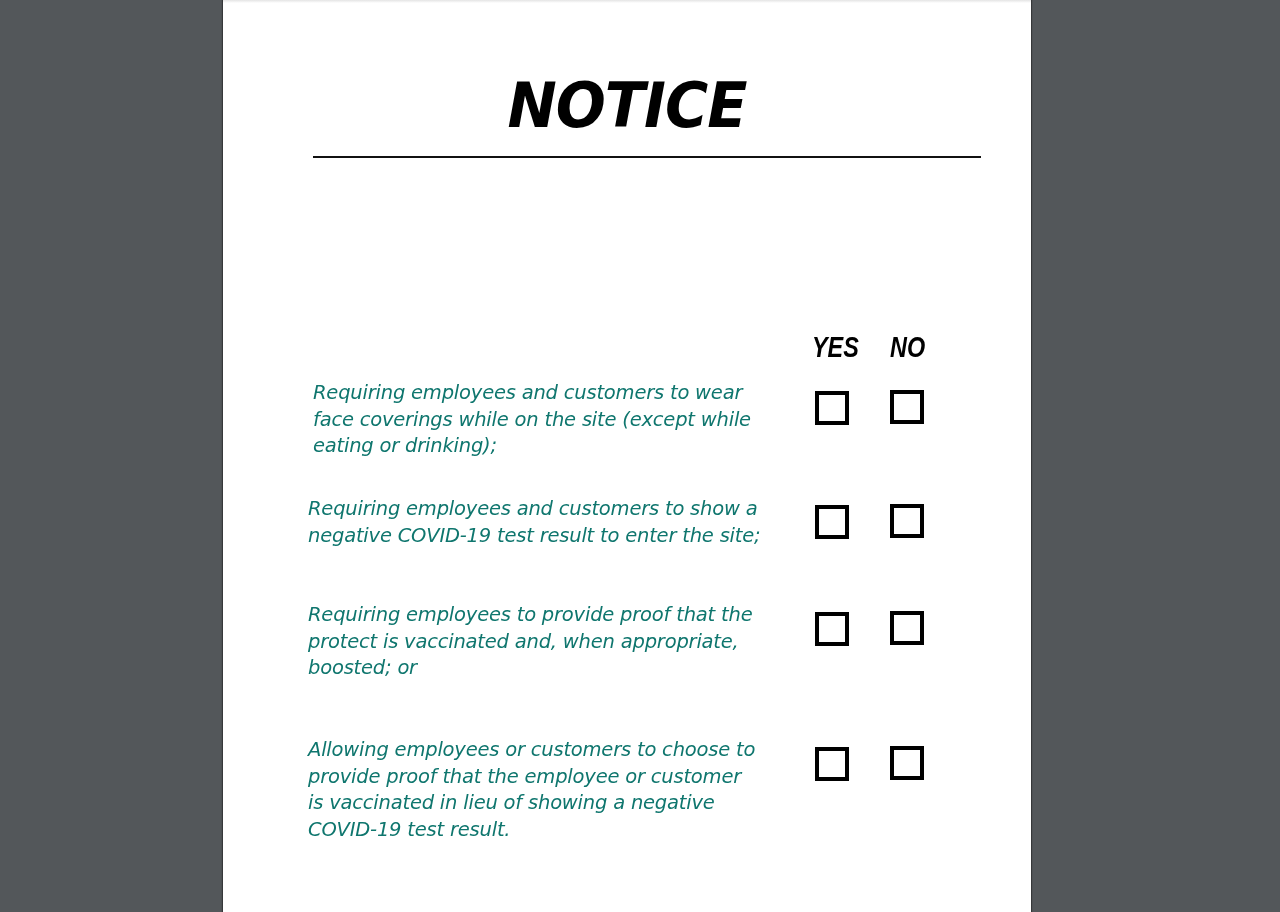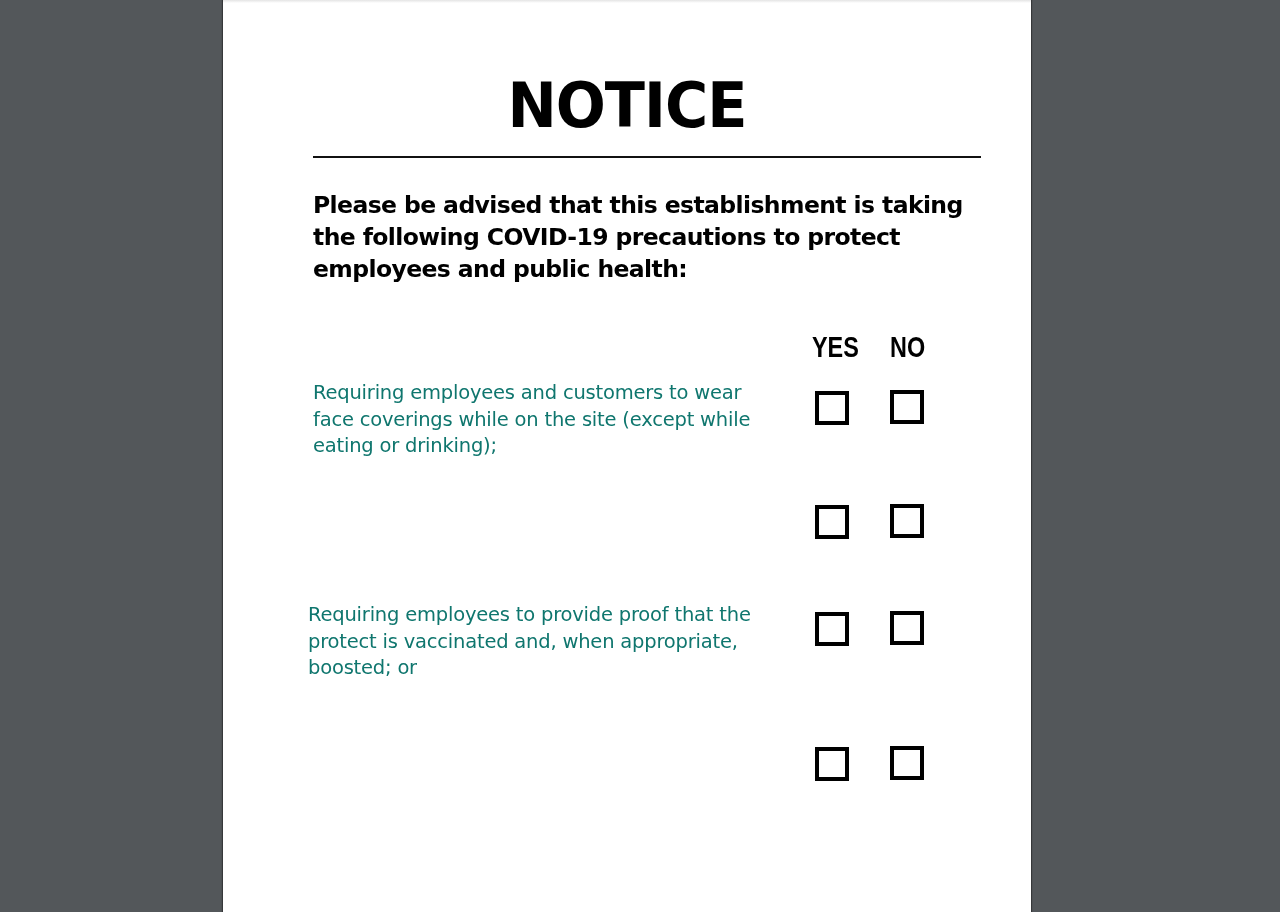--- a/index.html
+++ b/index.html
@@ -8,20 +8,21 @@
       width: 1280px;
       height: 912px;
       overflow: hidden;
       background: #53575a;
     }
     .viewer {
       position: relative;
       width: 1280px;
       height: 912px;
       background: #53575a;
+      font-style: italic;
     }
     .page {
       position: absolute;
       left: 223px;
       top: 0;
       width: 808px;
       height: 912px;
       background: #ffffff;
       box-shadow: -1px 0 1px rgba(0,0,0,0.35), 1px 0 1px rgba(0,0,0,0.35);
     }
@@ -100,37 +101,42 @@
   </style>
 </head>
 <body>
 
 <div class="viewer">
   <div class="page">
 
     <div class="title">NOTICE</div>
     <div class="rule"></div>
 
-    <div class="intro">Please be advised that this establishment is taking the following COVID-19 precautions to protect employees and public health:</div>
 
     <div class="col-head col-yes">YES</div>
     <div class="col-head col-no">NO</div>
 
     <div class="item-text" style="left:90px; top:380px; width:470px;">Requiring employees and customers to wear
 face coverings while on the site (except while
 eating or drinking);</div>
     <div class="box" style="left:592px; top:391px;"></div>
     <div class="box" style="left:667px; top:390px;"></div>
 
+    <div class="item-text" style="left:85px; top:496px; width:480px;">Requiring employees and customers to show a
+negative COVID-19 test result to enter the  site;</div>
     <div class="box" style="left:592px; top:505px;"></div>
     <div class="box" style="left:667px; top:504px;"></div>
 
     <div class="item-text" style="left:85px; top:602px; width:480px;">Requiring employees to provide proof that the
 protect is vaccinated and, when appropriate,
 boosted; or</div>
     <div class="box" style="left:592px; top:612px;"></div>
     <div class="box" style="left:667px; top:611px;"></div>
 
+    <div class="item-text" style="left:85px; top:737px; width:480px;">Allowing employees or customers to choose to
+provide proof that the employee or customer
+is vaccinated in lieu of showing a negative
+COVID-19 test result.</div>
     <div class="box" style="left:592px; top:747px;"></div>
     <div class="box" style="left:667px; top:746px;"></div>
 
   </div>
 </div>
 
 </body></html>

